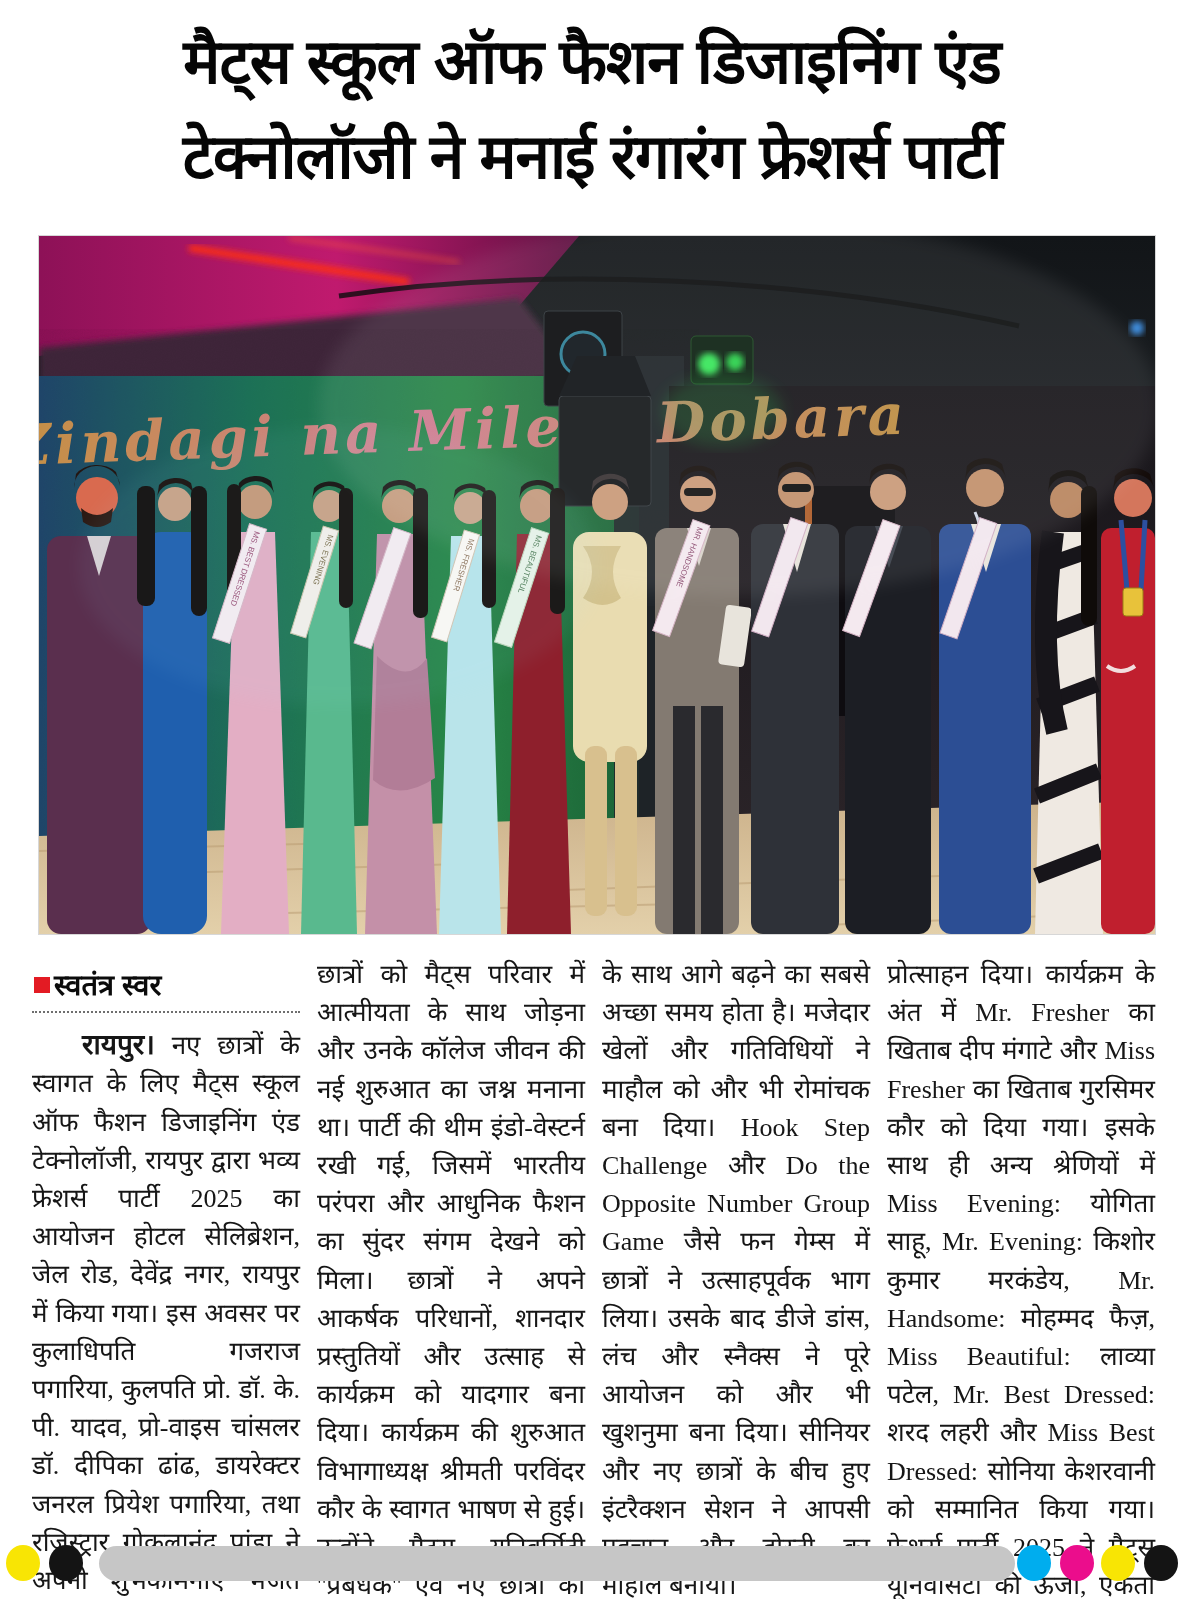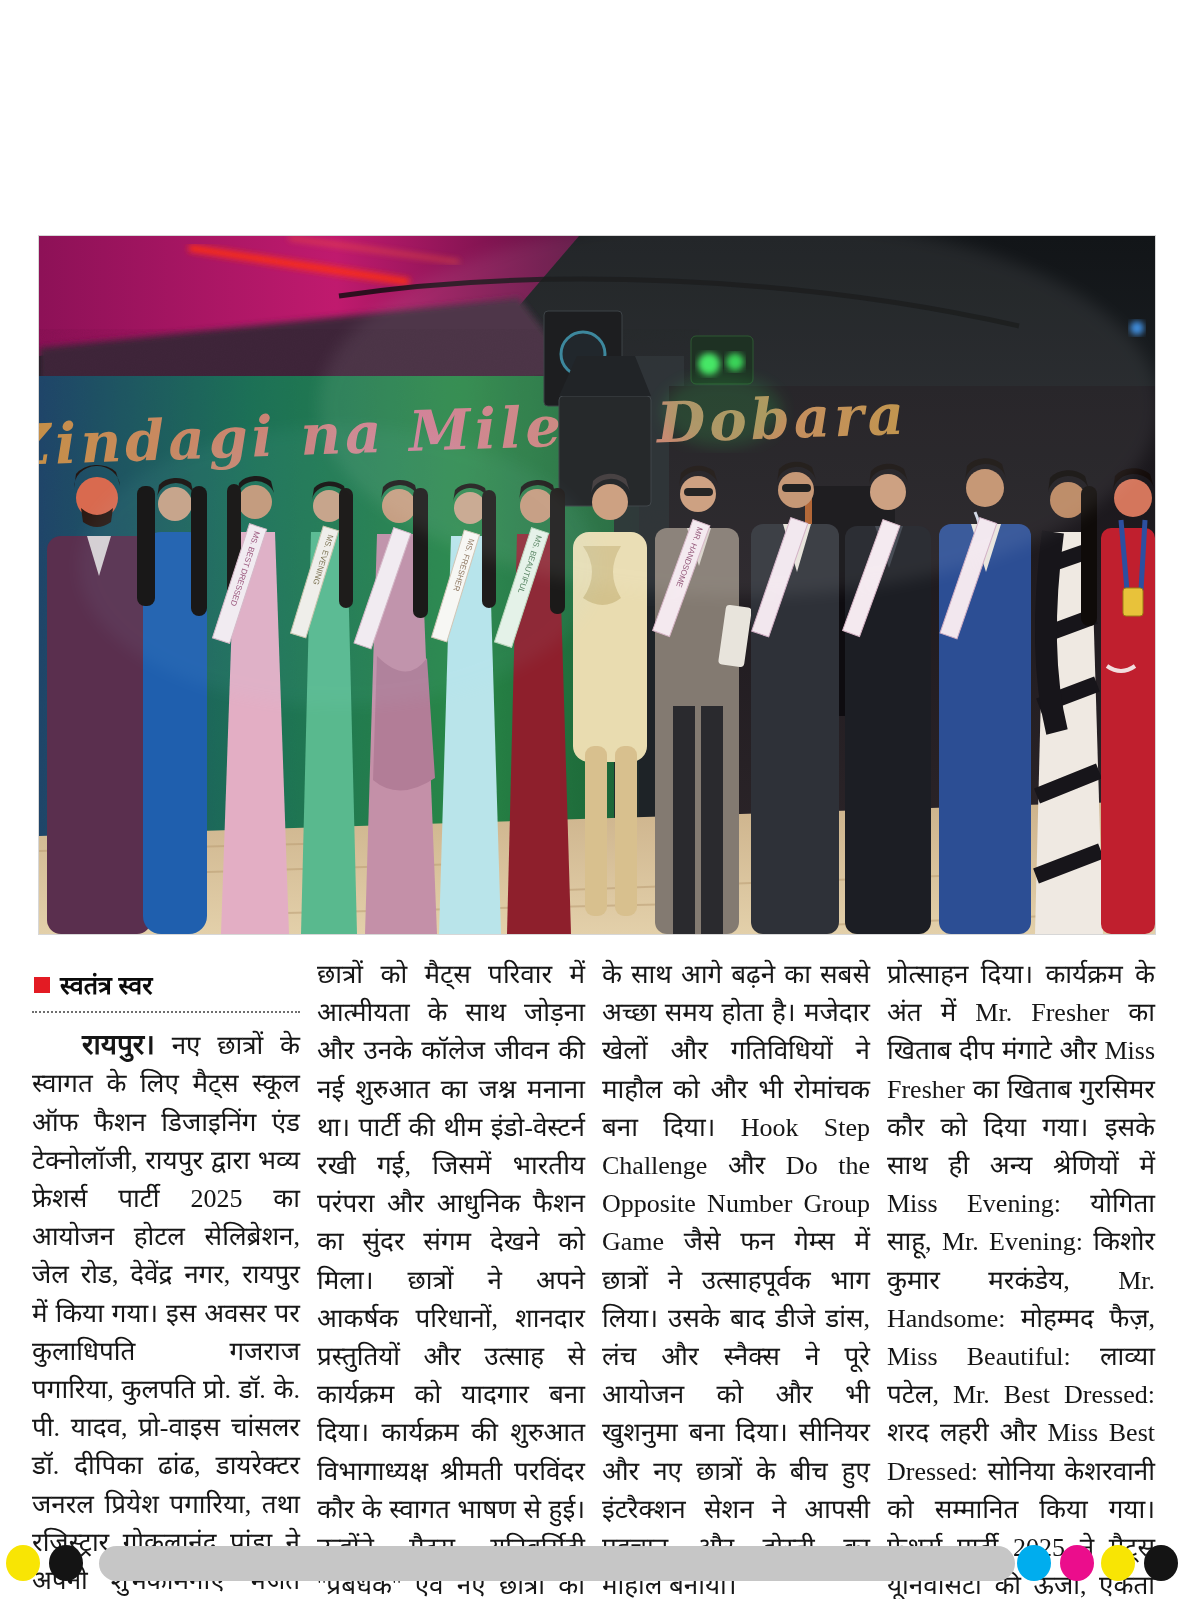--- a/index.html
+++ b/index.html
@@ -11,38 +11,42 @@
             font-size:62px;line-height:95px;letter-spacing:-1px;}
   
   .photo-wrap{position:absolute;left:38px;top:235px;width:1116px;height:698px;
               background:#0c0e10;border:1px solid #d7d7d7;}
   .photo-wrap svg{display:block;}
   
   .body-cols{position:absolute;left:32px;top:956px;width:1124px;display:flex;gap:17px;}
   .col{width:268px;font-size:26px;line-height:38.2px;text-align:justify;color:#161616;}
   .col p{margin:0;}
   .indent{text-indent:32px;}
-  .sec-head{display:flex;align-items:center;gap:10px;margin:10px 0 0 2px;
-            font-family:"Liberation Sans", sans-serif;font-weight:700;font-size:25px;color:#0b0b0b;}
+  .sec-head{display:flex;align-items:center;gap:4px;margin:10px 0 0 2px;
+            font-family:"Liberation Sans", sans-serif;font-weight:700;font-size:29px;color:#0b0b0b;}
   .sec-sq{width:16px;height:16px;background:#e31b23;display:inline-block;flex:0 0 auto;}
   .sec-rule{border:0;border-bottom:2px dotted #6e6e6e;margin:7px 0 13px 0;}
   .dateline{font-weight:700;font-size:28px;margin-left:18px;}
   
   .mark{position:absolute;width:34px;height:36px;border-radius:50%;}
   .bar{position:absolute;left:99px;top:1546px;width:916px;height:35px;border-radius:18px;background:#c6c6c6;}
   .m-yel{background:#f8e504;}
   .m-blk{background:#141414;}
   .m-cyn{background:#00adee;}
   .m-mag{background:#eb0d8c;}
 </style>
 </head>
 <body>
 
 <div class="page">
 
+  <div class="headline">
+    <div>मैट्स स्कूल ऑफ फैशन डिजाइनिंग एंड</div>
+    <div>टेक्नोलॉजी ने मनाई रंगारंग फ्रेशर्स पार्टी</div>
+  </div>
 
   <div class="photo-wrap">
     <svg width="1116" height="698" viewBox="0 0 1116 698" xmlns="http://www.w3.org/2000/svg">
       <defs>
         <linearGradient id="ceil" x1="0" y1="0" x2="0" y2="1">
           <stop offset="0" stop-color="#121518"></stop>
             <stop offset="1" stop-color="#23282c"></stop>
         </linearGradient>
         <linearGradient id="mag" x1="0" y1="0" x2="1" y2="0">
           <stop offset="0" stop-color="#8d1157"></stop>

